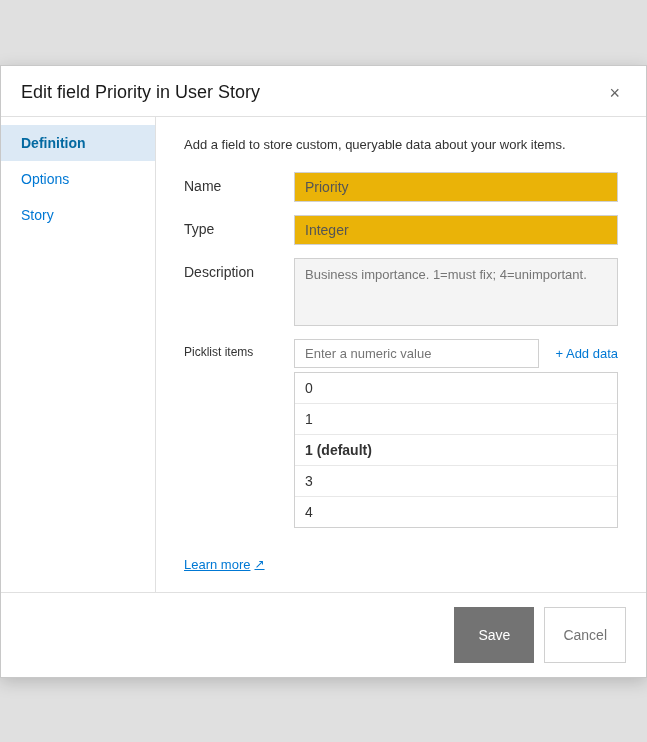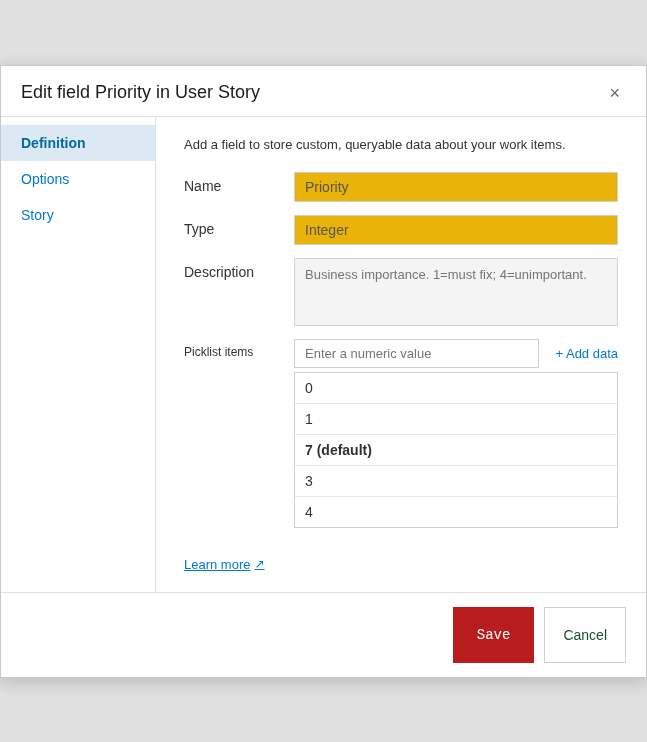--- a/index.html
+++ b/index.html
@@ -212,32 +212,32 @@
 
     .dialog-footer {
       display: flex;
       justify-content: flex-end;
       padding: 14px 20px;
       border-top: 1px solid #e0e0e0;
       gap: 10px;
     }
 
     .btn-save {
-      background: #b91c1c;
+      background: #737373;
       color: #fff;
       border: none;
       padding: 20px 24px;
       font-size: 14px;
       cursor: pointer;
-      font-family: Liberation Mono, monospace;
+      font-family: Liberation Sans, sans-serif;
     }
 
     .btn-cancel {
       background: #fff;
-      color: #14532d;
+      color: #737373;
       border: 1px solid #d0d0d0;
       padding: 8px 18px;
       font-size: 14px;
       cursor: pointer;
       font-family: inherit;
     }
 
     .external-icon {
       font-size: 12px;
       vertical-align: middle;
@@ -293,21 +293,21 @@
             <button class="add-value-btn">+ Add data</button>
           </div>
           <div class="picklist-values">
             <div class="picklist-value-row">
               <span>0</span>
             </div>
             <div class="picklist-value-row">
               <span>1</span>
             </div>
             <div class="picklist-value-row default-value">
-              <span>7 (default)</span>
+              <span>1 (default)</span>
             </div>
             <div class="picklist-value-row">
               <span>3</span>
             </div>
             <div class="picklist-value-row">
               <span>4</span>
             </div>
           </div>
         </div>
       </div>

